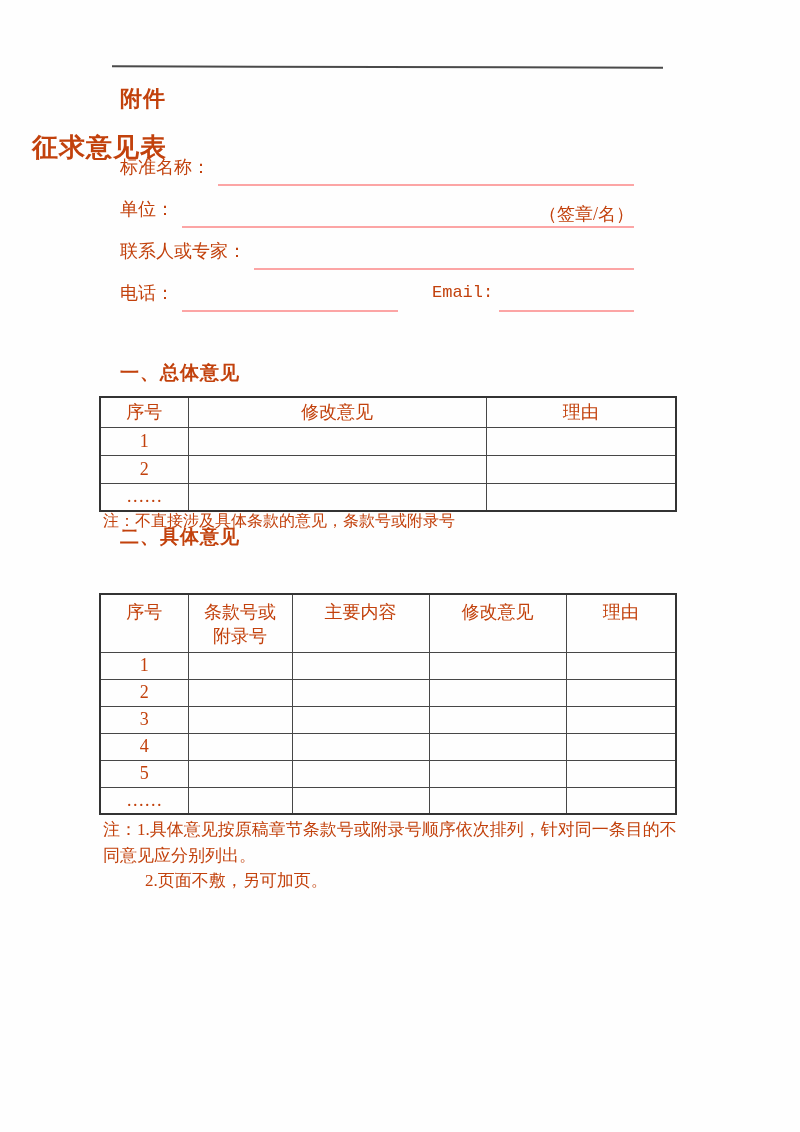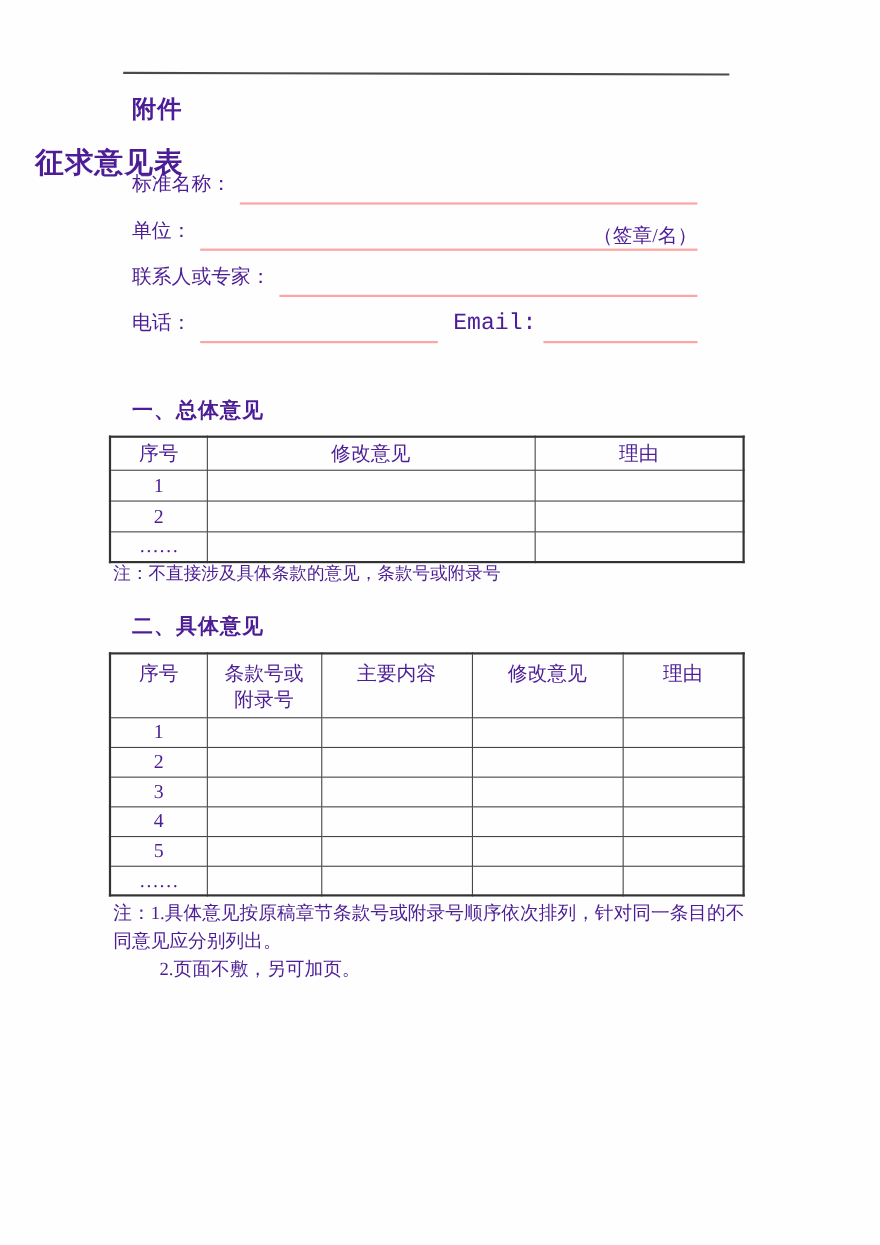--- a/index.html
+++ b/index.html
@@ -5,21 +5,21 @@
   html, body {
     margin: 0;
     padding: 0;
     background: #ffffff;
   }
   .page {
     position: relative;
     width: 800px;
     height: 1132px;
     background: #fefefe;
-    color: #4c1d95;
+    color: #c2410c;
     font-family: "Liberation Serif", "DejaVu Serif", serif;
     overflow: hidden;
   }
   .top-rule {
     position: absolute;
     left: 112px;
     top: 66px;
     width: 551px;
     height: 0;
     border-top: 2px solid #4a4a4a;
@@ -76,32 +76,33 @@
     padding-bottom: 3px;
     white-space: nowrap;
   }
   .blank-line.fixed { flex: none; }
   .spacer12 { flex: none; width: 14px; }
   .email-label {
     white-space: nowrap;
     padding-bottom: 3px;
     padding-right: 6px;
     font-family: "Liberation Mono", "DejaVu Sans Mono", monospace;
-    font-size: 21px;
+    font-size: 17px;
+    margin-left: 20px;
   }
   .section-heading {
     position: absolute;
     left: 120px;
     font-family: "Liberation Sans", "DejaVu Sans", sans-serif;
     font-weight: bold;
     font-size: 19px;
     letter-spacing: 1px;
   }
   .heading-general  { top: 360px; }
-  .heading-specific { top: 556px; }
+  .heading-specific { top: 524px; }
 
   table.form-table {
     position: absolute;
     left: 99px;
     border-collapse: collapse;
     table-layout: fixed;
     font-size: 18px;
   }
   table.form-table td, table.form-table th {
     border: 1px solid #474747;

